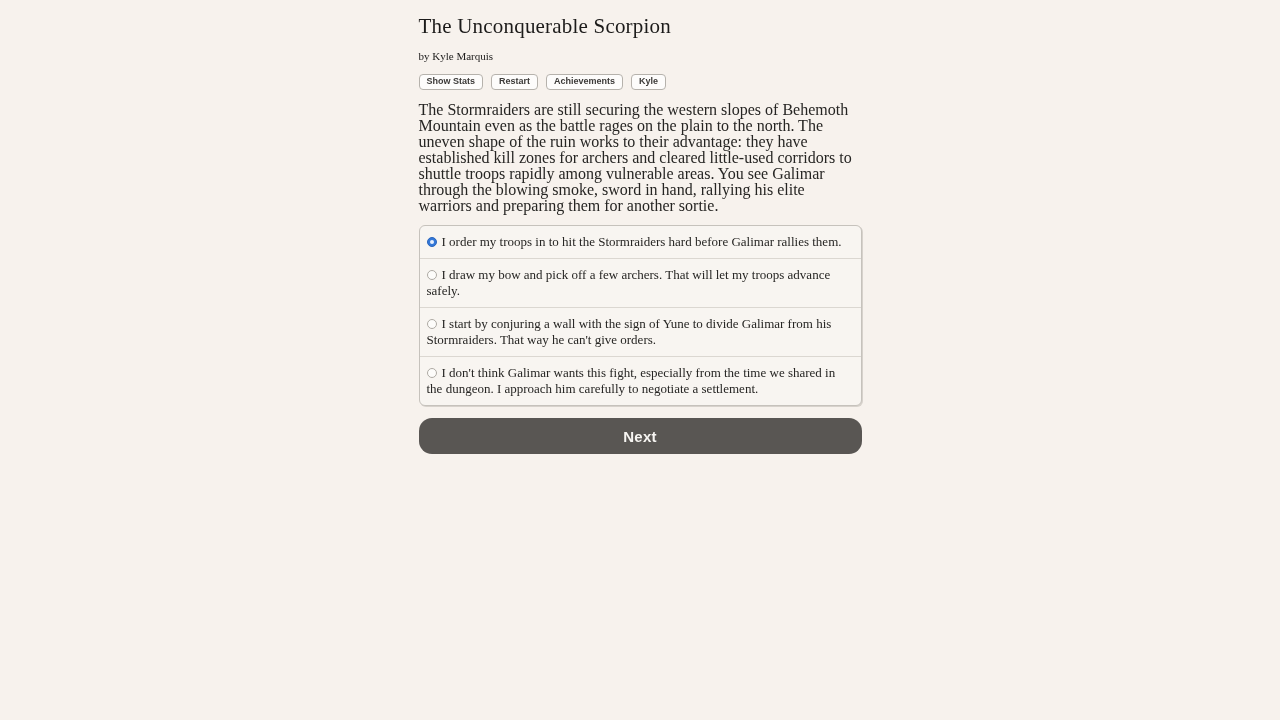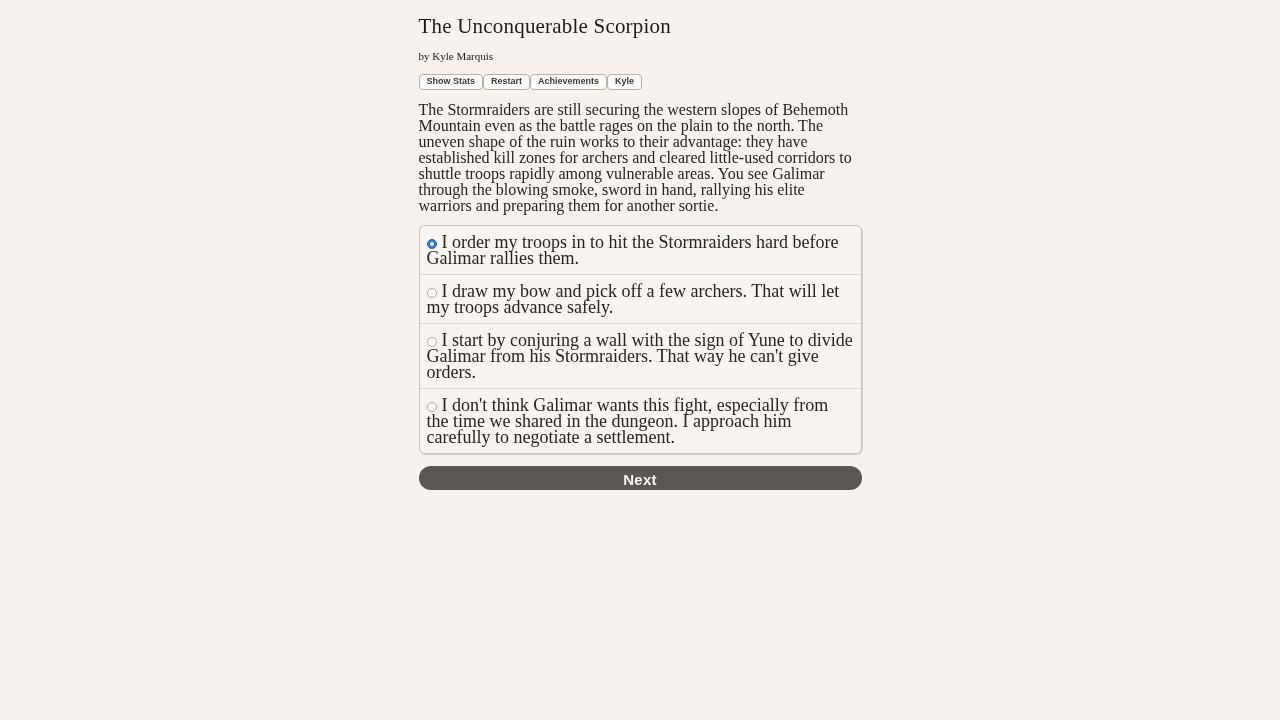--- a/index.html
+++ b/index.html
@@ -22,20 +22,21 @@
     letter-spacing: 0.2px;
   }
   .byline {
     margin-top: 11px;
     font-size: 11px;
     color: #222120;
   }
   .toolbar {
     margin-top: 12px;
     display: flex;
+    gap: 8px;
     align-items: center;
   }
   .tool-btn {
     font-family: "Liberation Sans", sans-serif;
     font-size: 9px;
     font-weight: 700;
     color: #3c3a38;
     background: #fdfcfb;
     border: 1px solid #b6b2ac;
     border-radius: 4px;
@@ -55,21 +56,21 @@
     border: 1px solid #c6c2bc;
     border-radius: 6px;
     background: #f8f5f1;
     box-shadow: 1px 1px 0 rgba(120,115,108,0.25);
     overflow: hidden;
   }
   .choice-row {
     display: block;
     padding: 8px 7px;
     border-bottom: 1px solid #dbd7d1;
-    font-size: 18px;
+    font-size: 13px;
     line-height: 16px;
     color: #262523;
     cursor: pointer;
   }
   .choice-row:last-child { border-bottom: none; }
   .radio {
     display: inline-block;
     width: 10px;
     height: 10px;
     border-radius: 50%;
@@ -89,21 +90,21 @@
     left: 50%; top: 50%;
     width: 4px; height: 4px;
     margin: -2px 0 0 -2px;
     border-radius: 50%;
     background: #e8f0fd;
   }
   .next-btn {
     display: block;
     width: 100%;
     margin-top: 12px;
-    height: 24px;
+    height: 36px;
     background: #595653;
     border: none;
     border-radius: 13px;
     font-family: "Liberation Sans", sans-serif;
     font-size: 15px;
     font-weight: 700;
     color: #f7f5f2;
     letter-spacing: 0.3px;
     cursor: pointer;
     text-align: center;

